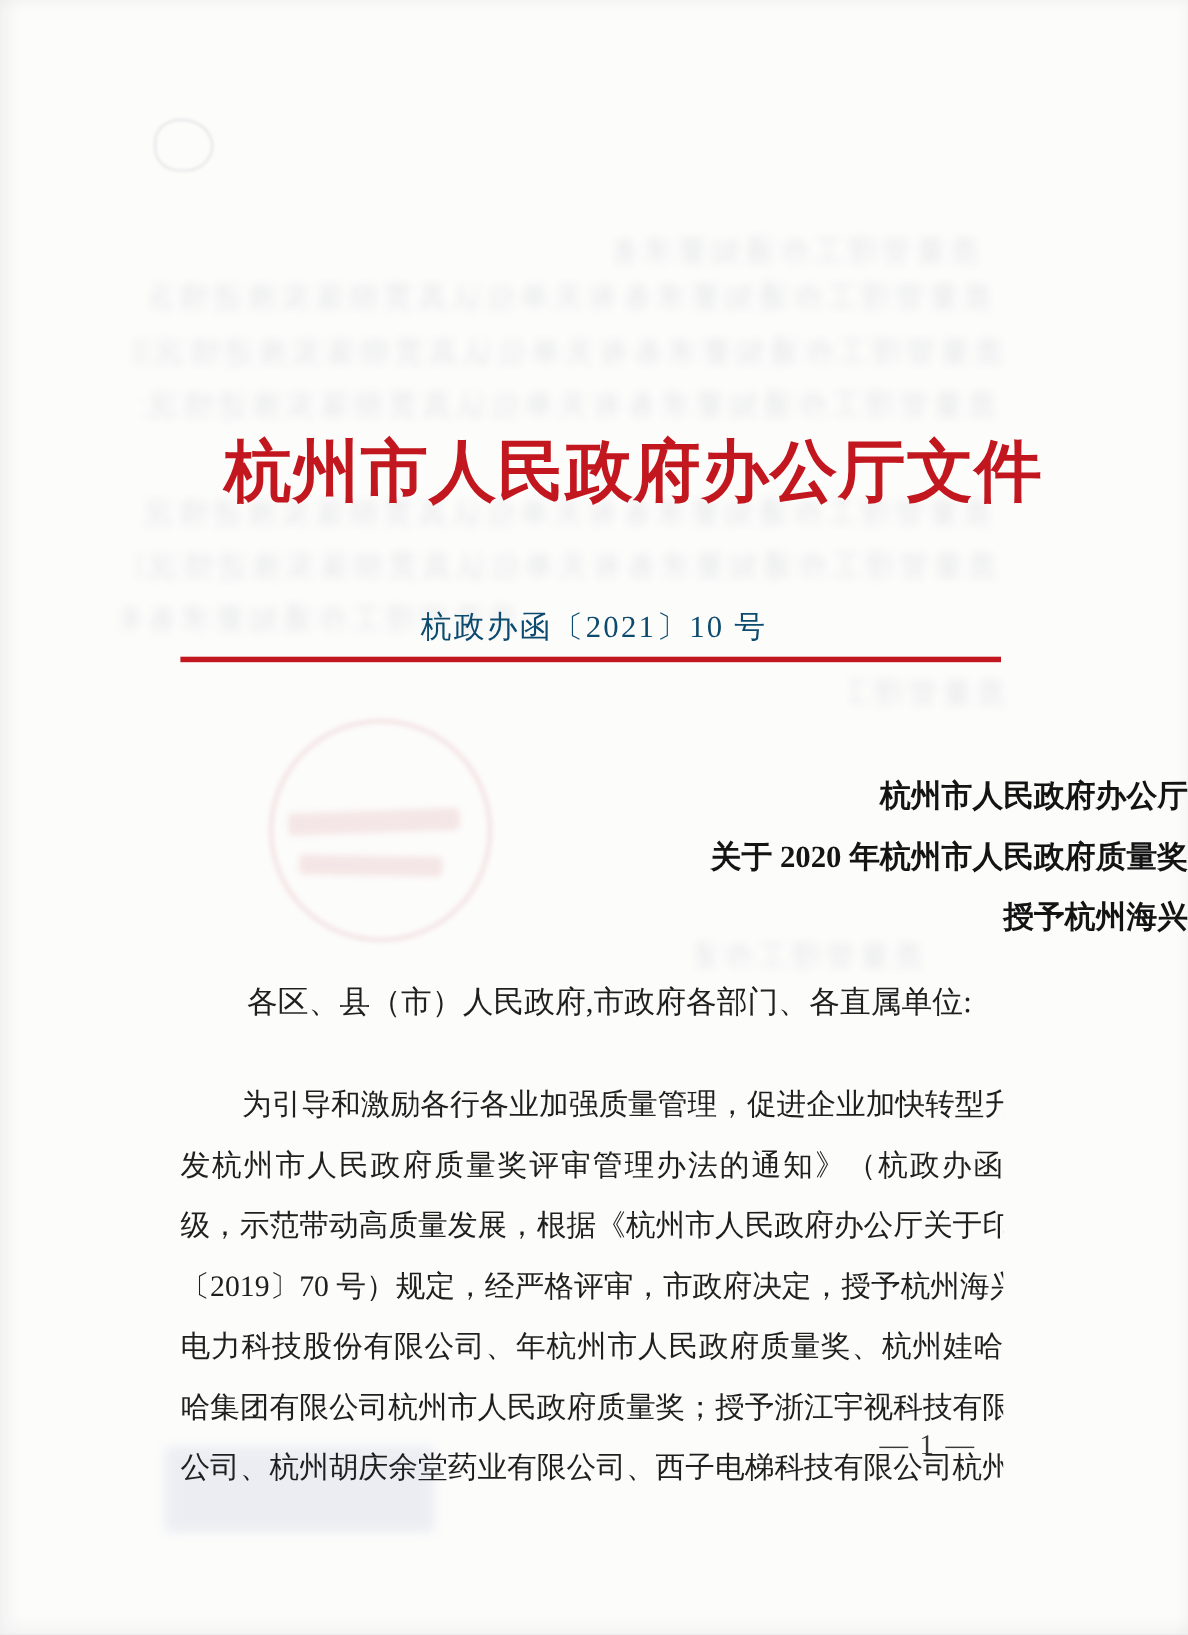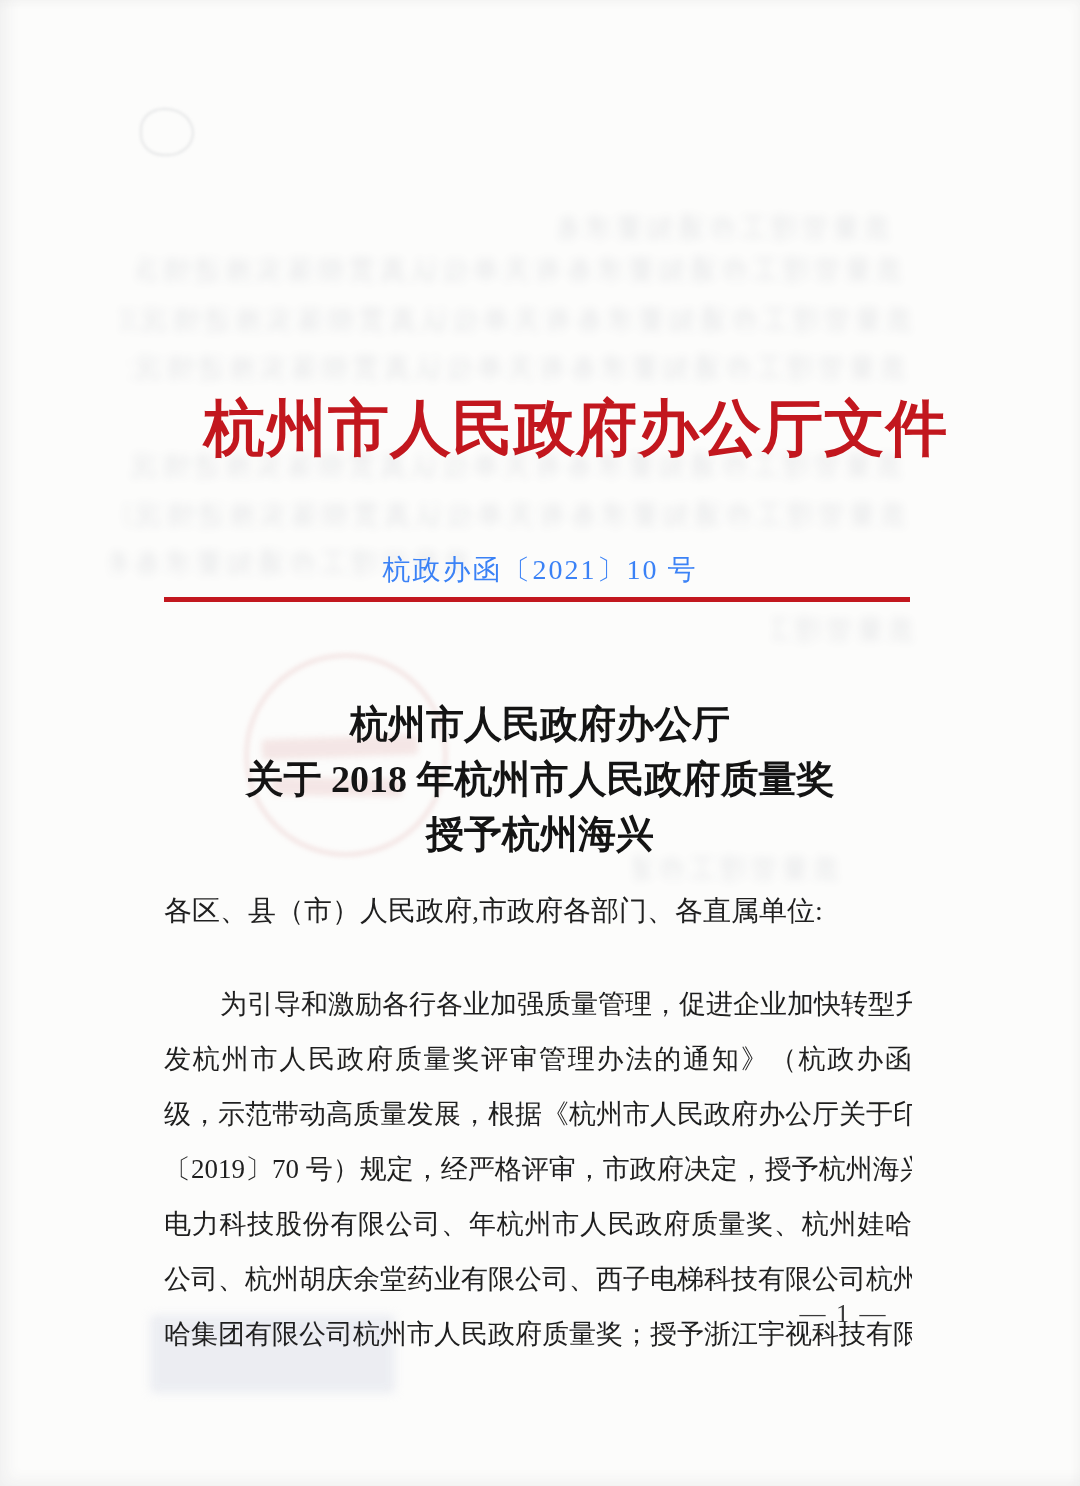--- a/index.html
+++ b/index.html
@@ -11,33 +11,33 @@
   }
   
   .letterhead{
     position:absolute; top:388px; left:0; width:100%;
     text-align:center; font-size:61px; font-weight:bold; letter-spacing:1px;
     white-space:nowrap;
     padding-left:36px;
   }
   .doc-number{
     position:absolute; top:551px; left:0; width:100%;
-    text-align:center; font-size:28px; letter-spacing:2px; color:#3b82f6;
+    text-align:center; font-size:28px; letter-spacing:2px; color:#0c4a6e;
   }
   .red-line{
     position:absolute; top:597px; left:164px; width:746px; height:5px;
   }
   .doc-title{
     position:absolute; top:697px; left:0; width:100%;
-    text-align:center; font-weight:bold; color:#141414;
-    font-size:38px; line-height:55px; white-space:nowrap;
+    text-align:right; font-weight:bold; color:#141414;
+    font-size:28px; line-height:55px; white-space:nowrap;
   }
   .salutation{
     position:absolute; top:892px; left:164px; width:780px;
-    font-size:28px; color:#1f1f1f; white-space:nowrap;
+    font-size:28px; color:#1f1f1f; white-space:nowrap;text-align:center;
   }
   .para{
     position:absolute; top:977px; left:164px; width:748px;
     font-size:27px; color:#1f1f1f;
   }
   .para-line{
     height:55px; line-height:55px;
     text-align:justify; text-align-last:justify;
     overflow:hidden; white-space:nowrap;
   }
@@ -105,31 +105,31 @@
   <div class="blob-bottom"></div>
 
   <div class="letterhead" style="color: rgb(194, 23, 30);">杭州市人民政府办公厅文件</div>
 
   <div class="doc-number">杭政办函〔2021〕10 号</div>
 
   <div class="red-line" style="background: rgb(194, 23, 30);"></div>
 
   <div class="doc-title">
     <div>杭州市人民政府办公厅</div>
-    <div>关于 2018 年杭州市人民政府质量奖</div>
+    <div>关于 2020 年杭州市人民政府质量奖</div>
     <div>授予杭州海兴</div>
   </div>
 
   <div class="salutation">各区、县（市）人民政府,市政府各部门、各直属单位:</div>
 
   <div class="para">
     <div class="para-line indent">为引导和激励各行各业加强质量管理，促进企业加快转型升</div>
     <div class="para-line">发杭州市人民政府质量奖评审管理办法的通知》（杭政办函</div>
     <div class="para-line">级，示范带动高质量发展，根据《杭州市人民政府办公厅关于印</div>
     <div class="para-line">〔2019〕70 号）规定，经严格评审，市政府决定，授予杭州海兴</div>
     <div class="para-line">电力科技股份有限公司、年杭州市人民政府质量奖、杭州娃哈</div>
+    <div class="para-line">哈集团有限公司杭州市人民政府质量奖；授予浙江宇视科技有限</div>
     <div class="para-line">公司、杭州胡庆余堂药业有限公司、西子电梯科技有限公司杭州</div>
-    <div class="para-line">哈集团有限公司杭州市人民政府质量奖；授予浙江宇视科技有限</div>
   </div>
 
   <div class="page-number">— 1 —</div>
 
 </div>
 
 </body></html>

